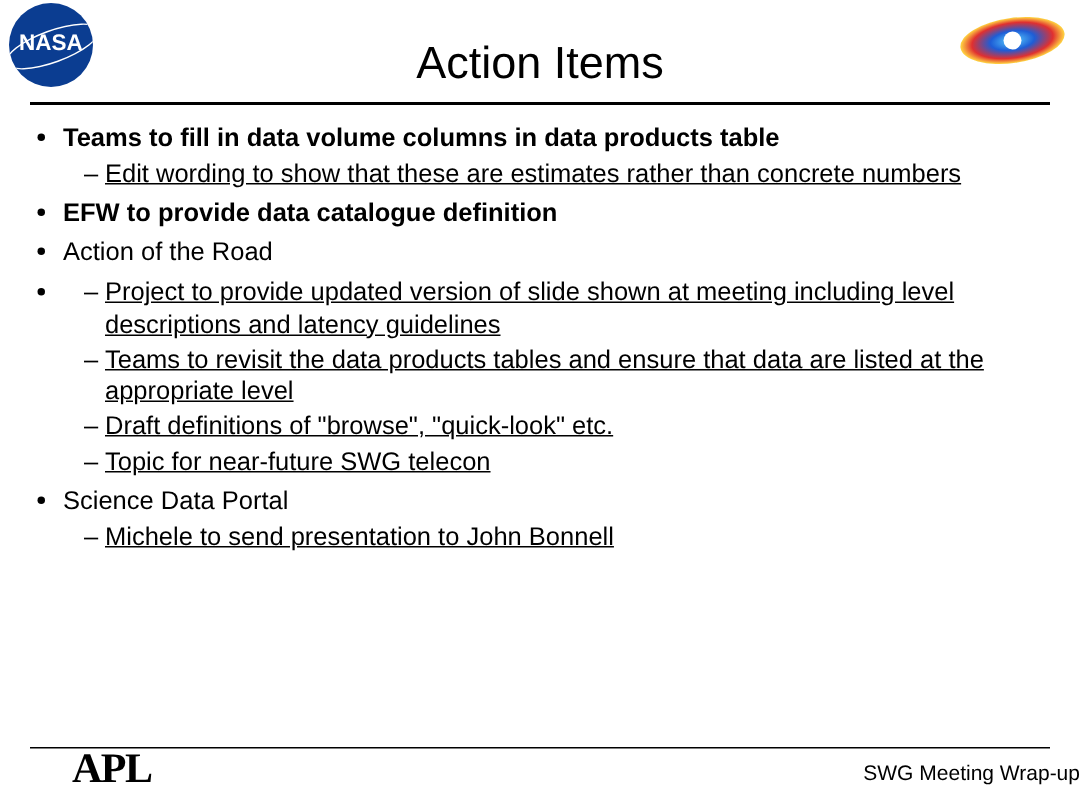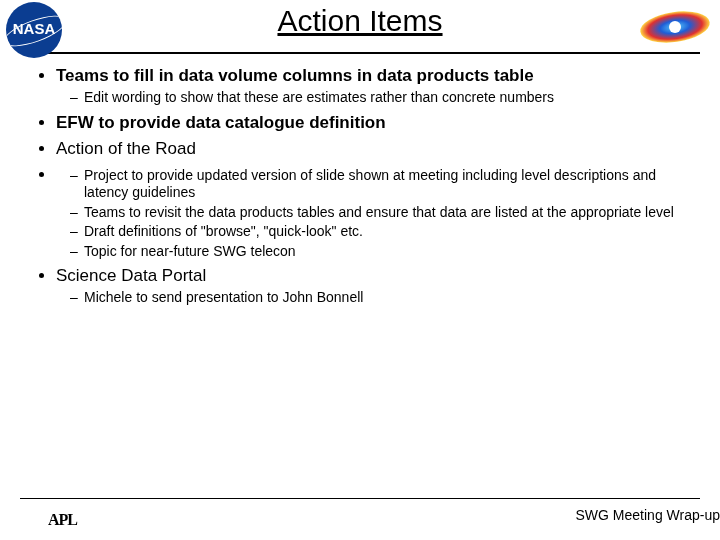--- a/index.html
+++ b/index.html
@@ -13,29 +13,28 @@
     overflow: hidden;
   }
   .slide {
     width: 720px;
     height: 540px;
     position: relative;
     box-sizing: border-box;
   }
   .header {
     position: relative;
-    height: 52px;
+    height: 68px;
     width: 100%;
-    text-decoration: underline;
   }
   .title {
     text-align: center;
     font-size: 30px;
     font-weight: normal;
-    padding-top: 4px;
+    padding-top: 26px;
   }
   .hr-top {
     border: none;
     border-top: 2px solid #000;
     margin: 0 20px;
   }
   .logo-left {
     position: absolute;
     left: 6px;
     top: 2px;
@@ -43,21 +42,21 @@
     height: 52px;
   }
   .logo-right {
     position: absolute;
     right: 8px;
     top: 6px;
     width: 74px;
     height: 42px;
   }
   .content {
-    padding: 6px 28px 0 36px;
+    padding: 6px 28px 0 22px;
   }
   ul.top {
     list-style: disc;
     margin: 0;
     padding-left: 20px;
   }
   ul.top > li {
     font-size: 17px;
     font-weight: normal;
     margin-top: 6px;
@@ -65,26 +64,27 @@
   }
   ul.top > li .b1 {
     font-weight: bold;
   }
   ul.sub {
     list-style: none;
     margin: 3px 0 0 0;
     padding-left: 14px;
   }
   ul.sub > li {
-    font-size: 14px;
+    font-size: 17px;
     font-weight: normal;
     margin: 2px 0;
     line-height: 1.25;
     position: relative;
     padding-left: 14px;
+    text-decoration: underline;
   }
   ul.sub > li::before {
     content: "–";
     position: absolute;
     left: 0;
     top: 0;
   }
   .footer {
     position: absolute;
     bottom: 0;
@@ -105,21 +105,21 @@
     text-align: right;
     font-size: 14px;
     padding-top: 4px;
   }
   .apl-logo {
     position: absolute;
     left: 48px;
     bottom: 4px;
     font-family: Georgia, 'Times New Roman', serif;
     font-weight: 900;
-    font-size: 16px;
+    font-size: 28px;
     letter-spacing: -1px;
   }
   
   .nasa {
     width: 56px;
     height: 56px;
     background: #0b3d91;
     border-radius: 50%;
     position: relative;
     overflow: hidden;

